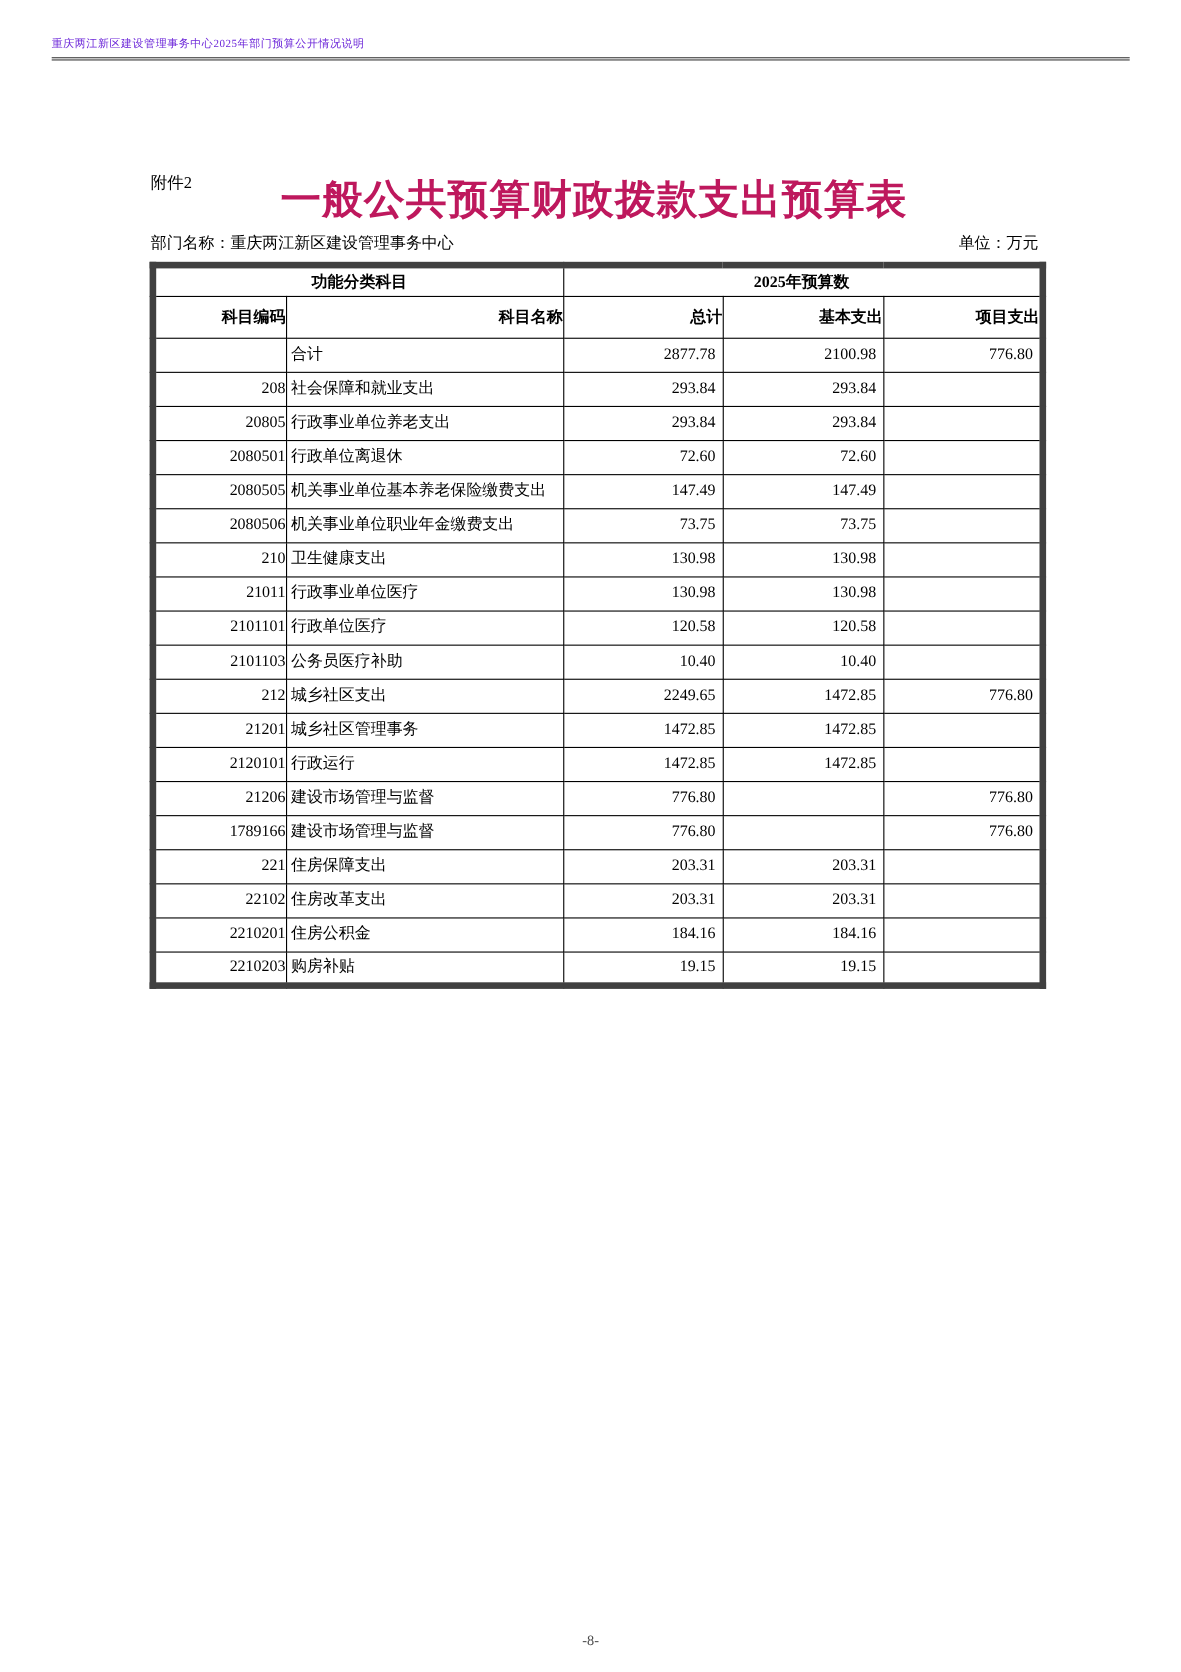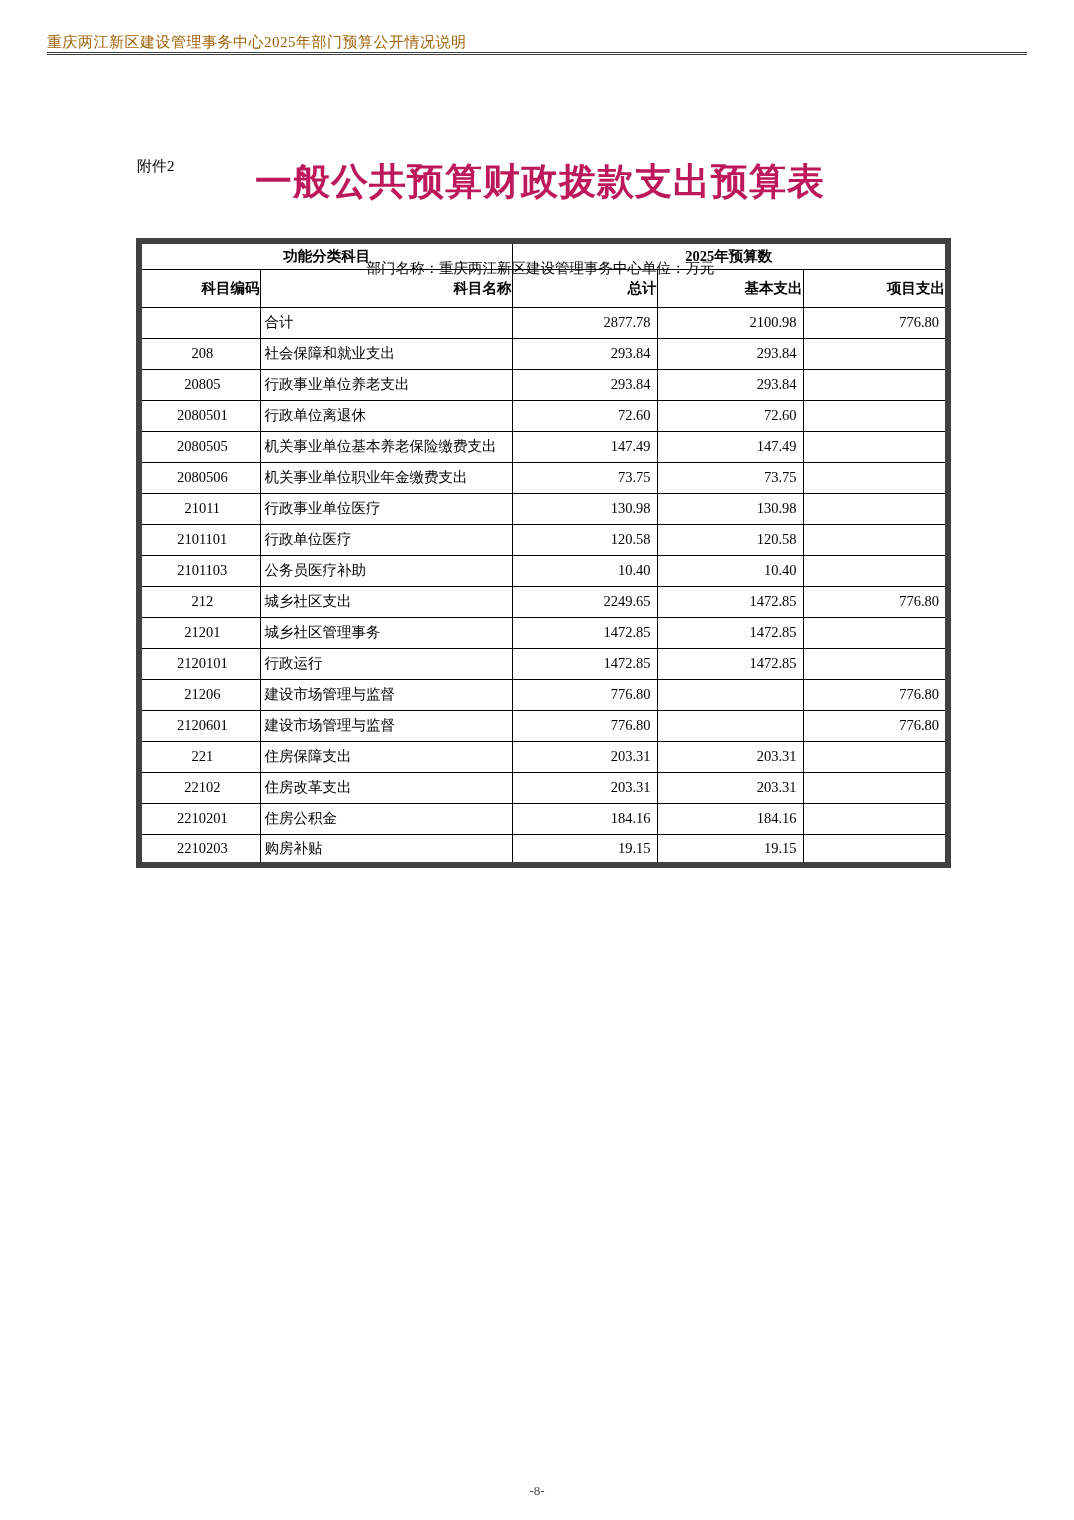--- a/index.html
+++ b/index.html
@@ -10,23 +10,23 @@
     position: relative;
     font-family: "Liberation Serif", "DejaVu Serif", serif;
     color: #000000;
     overflow: hidden;
   }
   .running-header {
     position: absolute;
     left: 47px;
     top: 33px;
     width: 980px;
-    font-size: 15px;
+    font-size: 10px;
     letter-spacing: 0.5px;
-    color: #a16207;
+    color: #6d28d9;
   }
   .header-rule {
     position: absolute;
     left: 47px;
     top: 52px;
     width: 980px;
     height: 0;
     border-bottom: 3px double #3c3c3c;
   }
   .attachment-label {
@@ -47,44 +47,43 @@
     font-size: 37px;
     letter-spacing: 1px;
     color: #be185d;
   }
   .meta-row {
     position: absolute;
     left: 137px;
     top: 211px;
     width: 807px;
     display: flex;
-    justify-content: center;
+    justify-content: space-between;
     font-size: 14.5px;
-    margin-top: 48px;
   }
   table.budget-table {
     position: absolute;
     left: 136px;
     top: 238px;
     width: 809px;
     border-collapse: collapse;
     table-layout: fixed;
     font-size: 14.5px;
   }
   table.budget-table th,
   table.budget-table td {
     border: 1px solid #000000;
     vertical-align: middle;
     overflow: hidden;
   }
   table.budget-table { border: 6px solid #404040; }
   table.budget-table tr.group-header th { height: 28px; font-weight: bold; text-align: center; font-size: 14.5px; }
   table.budget-table tr.col-header th { height: 38px; font-weight: bold; text-align: right; font-size: 14.5px; }
   table.budget-table td { height: 31px; line-height: 1.25; padding-top: 1px; padding-bottom: 1px; }
-  td.cell-code { text-align: center; padding-left: 3px; }
+  td.cell-code { text-align: right; padding-left: 3px; }
   td.cell-name { text-align: left; padding-left: 4px; padding-right: 4px; word-break: break-all; }
   td.cell-num  { text-align: right; padding-right: 6px; }
   .page-number {
     position: absolute;
     left: 0;
     top: 1483px;
     width: 1074px;
     text-align: center;
     font-size: 13px;
     color: #4a4a4a;
@@ -168,20 +167,27 @@
   </tr>
 
   <tr>
     <td class="cell-code">2080506</td>
     <td class="cell-name">机关事业单位职业年金缴费支出</td>
     <td class="cell-num">73.75</td>
     <td class="cell-num">73.75</td>
     <td class="cell-num"></td>
   </tr>
 
+  <tr>
+    <td class="cell-code">210</td>
+    <td class="cell-name">卫生健康支出</td>
+    <td class="cell-num">130.98</td>
+    <td class="cell-num">130.98</td>
+    <td class="cell-num"></td>
+  </tr>
 
   <tr>
     <td class="cell-code">21011</td>
     <td class="cell-name">行政事业单位医疗</td>
     <td class="cell-num">130.98</td>
     <td class="cell-num">130.98</td>
     <td class="cell-num"></td>
   </tr>
 
   <tr>
@@ -226,21 +232,21 @@
 
   <tr>
     <td class="cell-code">21206</td>
     <td class="cell-name">建设市场管理与监督</td>
     <td class="cell-num">776.80</td>
     <td class="cell-num"></td>
     <td class="cell-num">776.80</td>
   </tr>
 
   <tr>
-    <td class="cell-code">2120601</td>
+    <td class="cell-code">1789166</td>
     <td class="cell-name">建设市场管理与监督</td>
     <td class="cell-num">776.80</td>
     <td class="cell-num"></td>
     <td class="cell-num">776.80</td>
   </tr>
 
   <tr>
     <td class="cell-code">221</td>
     <td class="cell-name">住房保障支出</td>
     <td class="cell-num">203.31</td>

